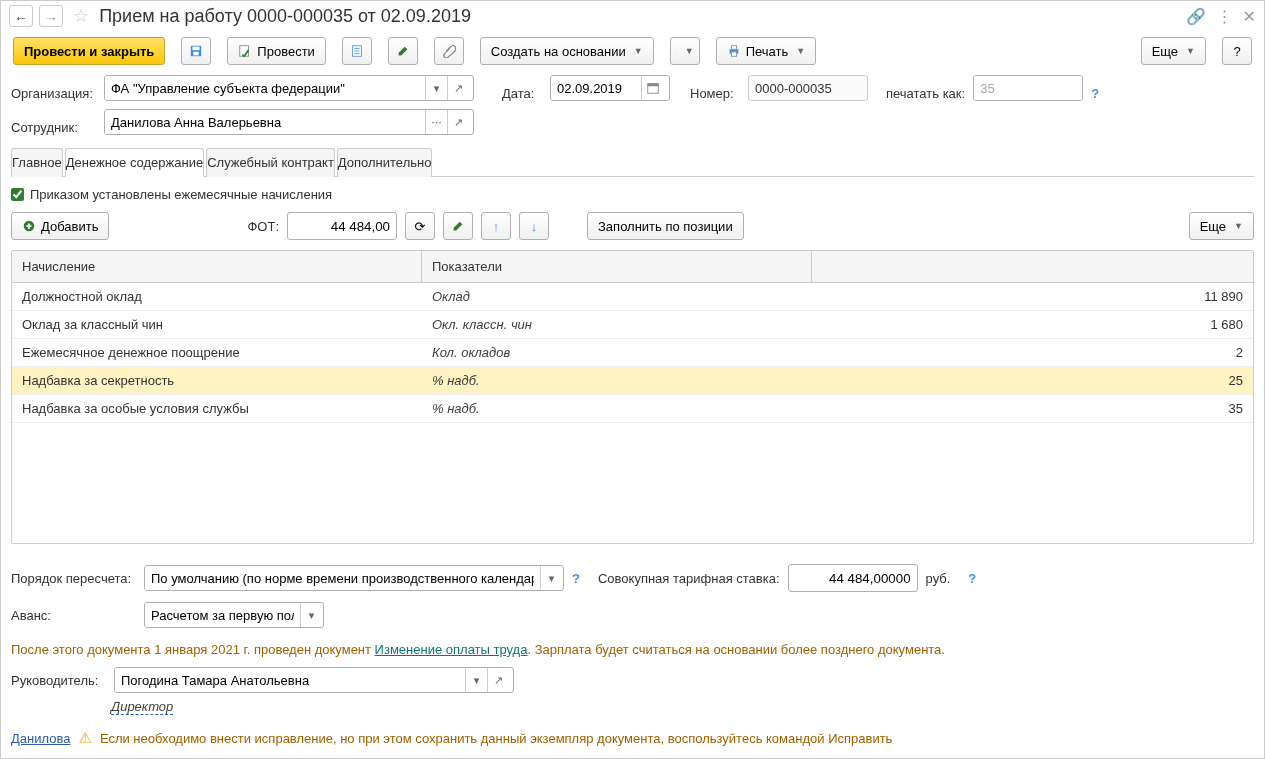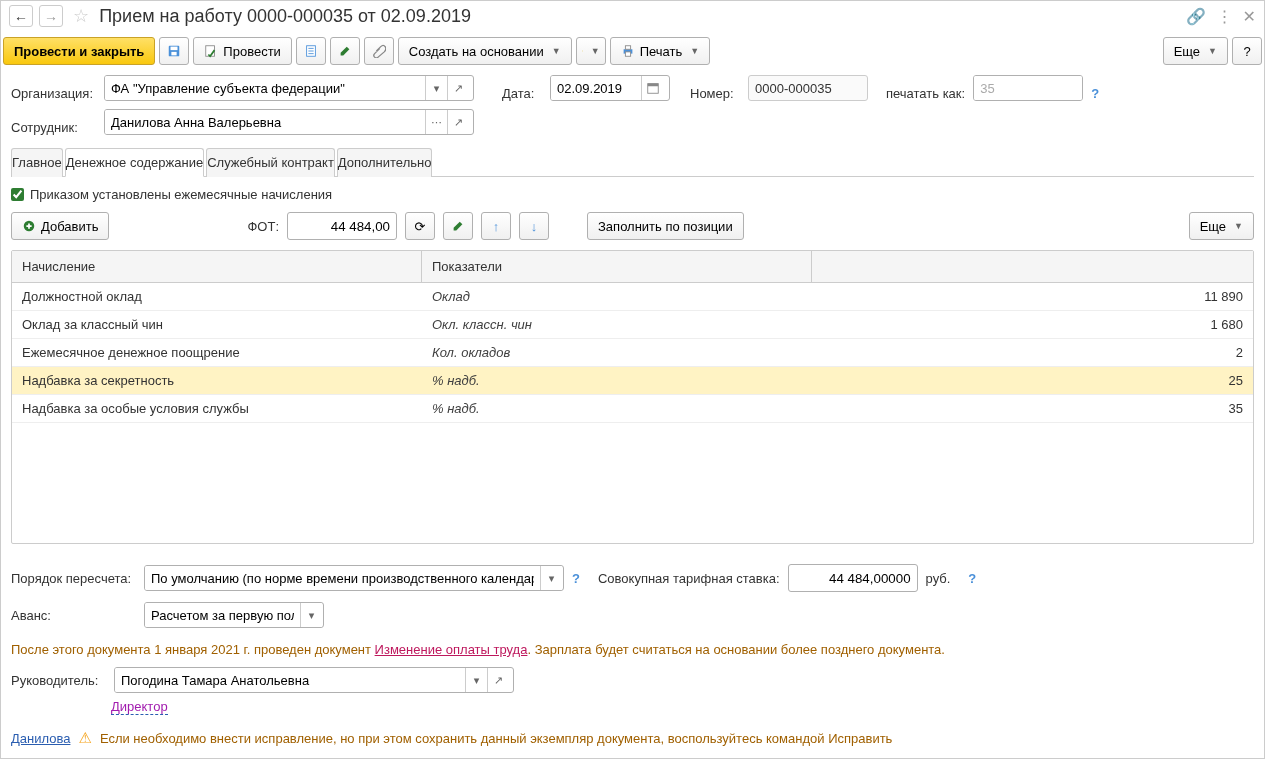--- a/index.html
+++ b/index.html
@@ -8,21 +8,21 @@
 
 .titlebar { display: flex; align-items: center; padding: 4px 8px; gap: 6px; }
 .nav-btn { width: 24px; height: 22px; border: 1px solid #ccc; background: #fff; border-radius: 3px; display: flex; align-items: center; justify-content: center; cursor: pointer; font-size: 14px; color: #999; }
 .nav-btn:first-child { color: #333; }
 .star-icon { color: #ccc; font-size: 18px; margin: 0 4px; }
 .title-text { font-size: 18px; flex: 1; }
 .titlebar-right { display: flex; gap: 10px; align-items: center; color: #999; }
 .titlebar-right span { cursor: pointer; font-size: 16px; }
 
 
-.main-toolbar { display: flex; align-items: center; padding: 6px 2px; gap: 4px; }
+.main-toolbar { display: flex; align-items: center; padding: 6px 12px; gap: 16px; }
 .btn { border: 1px solid #b0b0b0; background: linear-gradient(#fff, #f0f0f0); border-radius: 3px; padding: 5px 10px; cursor: pointer; display: inline-flex; align-items: center; gap: 5px; font-size: 13px; height: 28px; }
 .btn-yellow { background: linear-gradient(#ffe066, #f9c80e); border-color: #c9a227; font-weight: bold; }
 .btn-icon { width: 30px; justify-content: center; padding: 5px; }
 .spacer { flex: 1; }
 .dropdown-arrow { font-size: 9px; margin-left: 3px; color: #666; }
 
 
 .form-row { display: flex; align-items: flex-end; padding: 4px 10px; gap: 8px; }
 .label { min-width: 85px; }
 .input-group { display: flex; align-items: stretch; border: 1px solid #b0b0b0; border-radius: 3px; background: #fff; height: 26px; overflow: hidden; }
@@ -59,22 +59,22 @@
 .td.col2 { font-style: italic; color: #404040; }
 .td.col3 { text-align: right; }
 .table-row.selected { background: #fff3c4; }
 .table-body-pad { height: 120px; }
 
 
 .footer-section { padding: 10px; }
 .footer-row { display: flex; align-items: center; gap: 8px; margin-bottom: 10px; }
 .footer-row .label { min-width: 125px; }
 .info-text { color: #a06000; padding: 4px 0 10px; }
-.info-text a { color: #be185d; text-decoration: underline; margin-top: 43px; }
-.dashed-link { color: #a21caf; border-bottom: 1px dashed #2a5db0; cursor: pointer; }
+.info-text a { color: #0f766e; text-decoration: underline; margin-top: 43px; }
+.dashed-link { color: #404040; border-bottom: 1px dashed #2a5db0; cursor: pointer; font-style: italic; }
 .warn-row { display: flex; align-items: center; gap: 8px; padding: 4px 0 12px; color: #a06000; }
 .warn-icon { color: #f5a623; font-size: 15px; }
 .link-blue { color: #2a5db0; text-decoration: underline; cursor: pointer; }
 
 svg.icon { width: 14px; height: 14px; }
 </style>
 </head>
 <body>
 
 <div class="titlebar">

